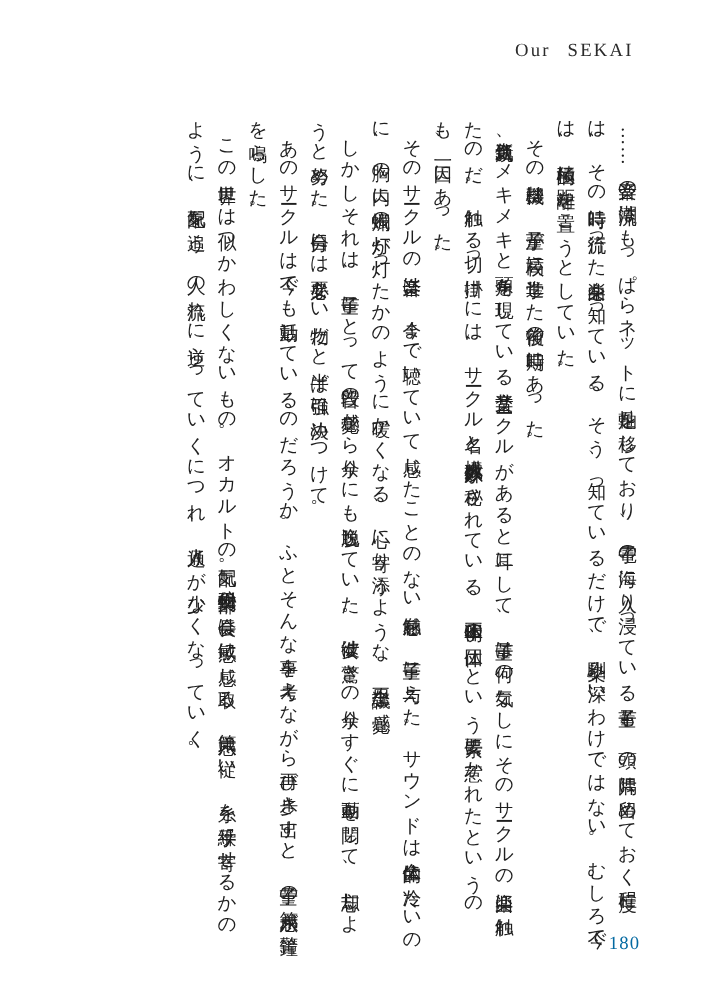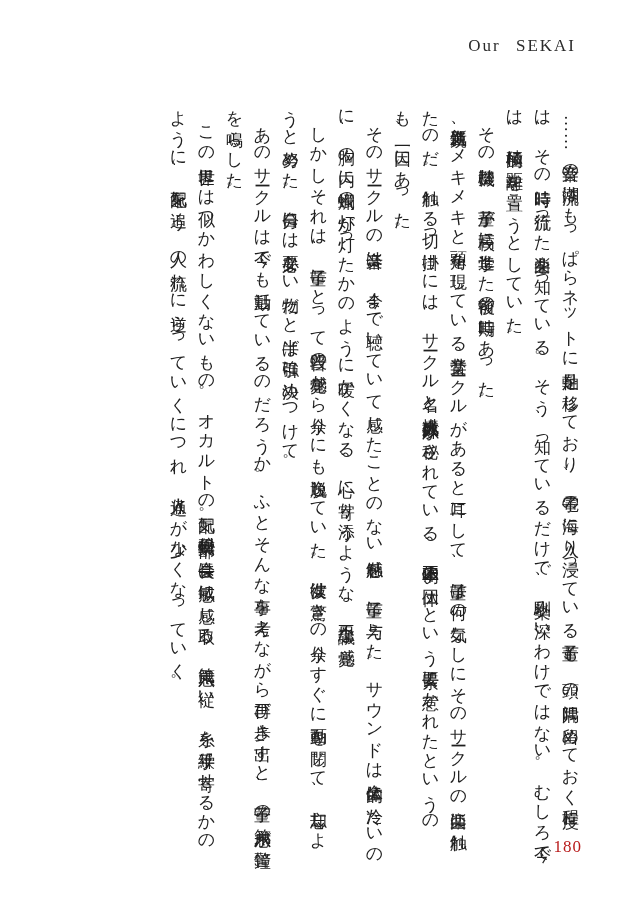--- a/index.html
+++ b/index.html
@@ -39,24 +39,24 @@
     color: #1f1f1f;
   }
   .body-text p {
     margin: 0;
     padding: 0;
     text-indent: 1em;
   }
   .page-number {
     position: absolute;
     right: 56px;
-    bottom: 43px;
+    bottom: 32px;
     font-size: 17px;
     letter-spacing: 1px;
-    color: #b91c1c;
+    color: #0369a1;
     font-variant-numeric: oldstyle-nums;
   }
 </style>
 </head>
 <body>
 
 <div class="page">
 
   <div class="running-header">Our SEKAI</div>
 

